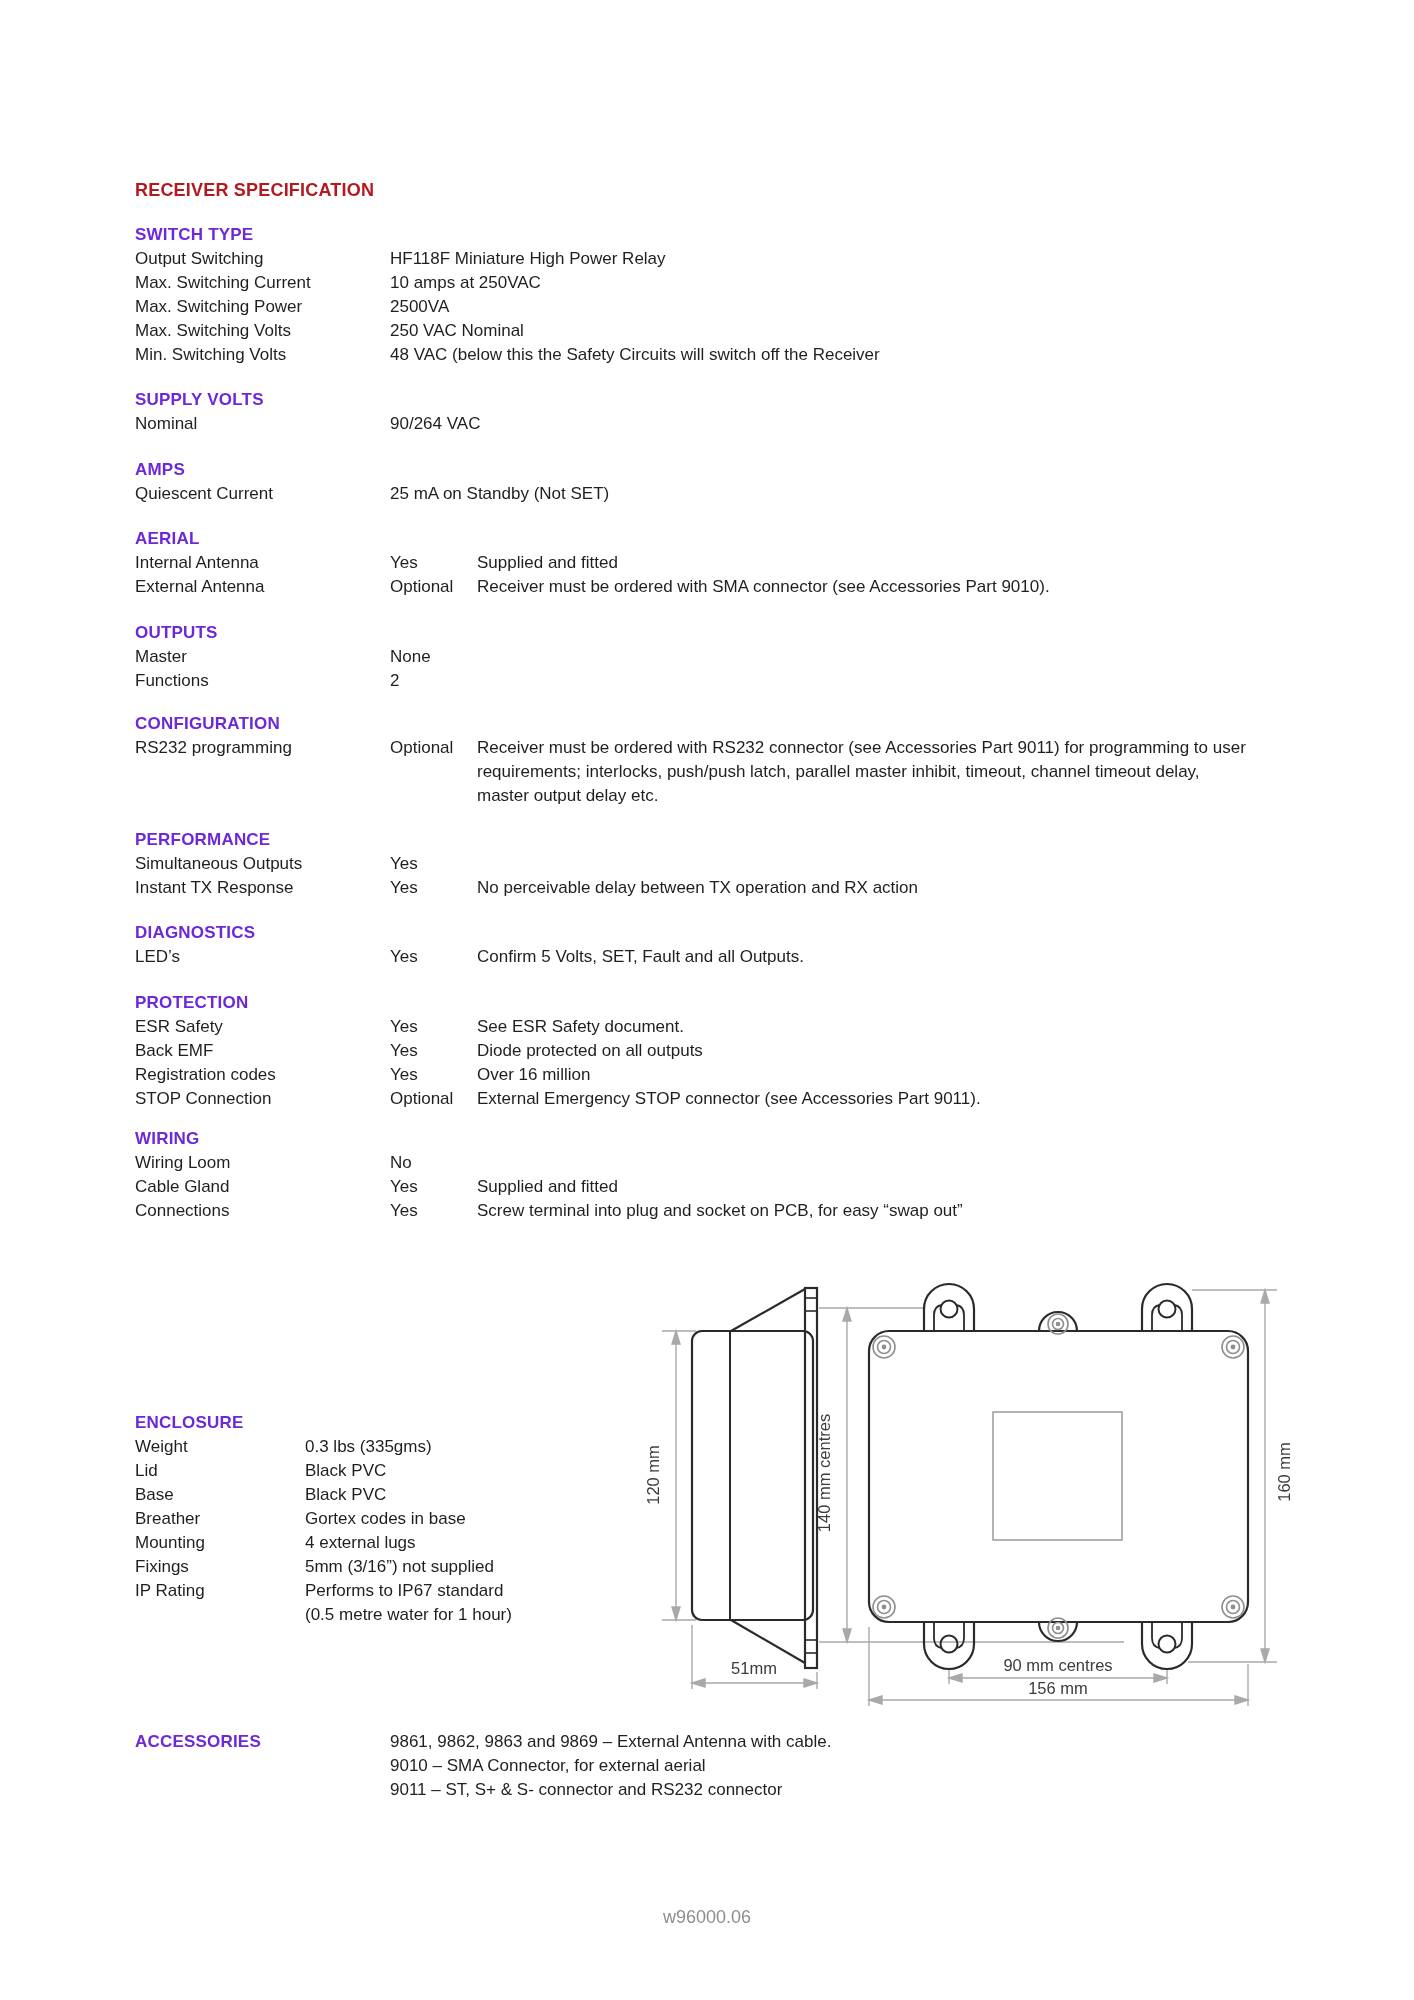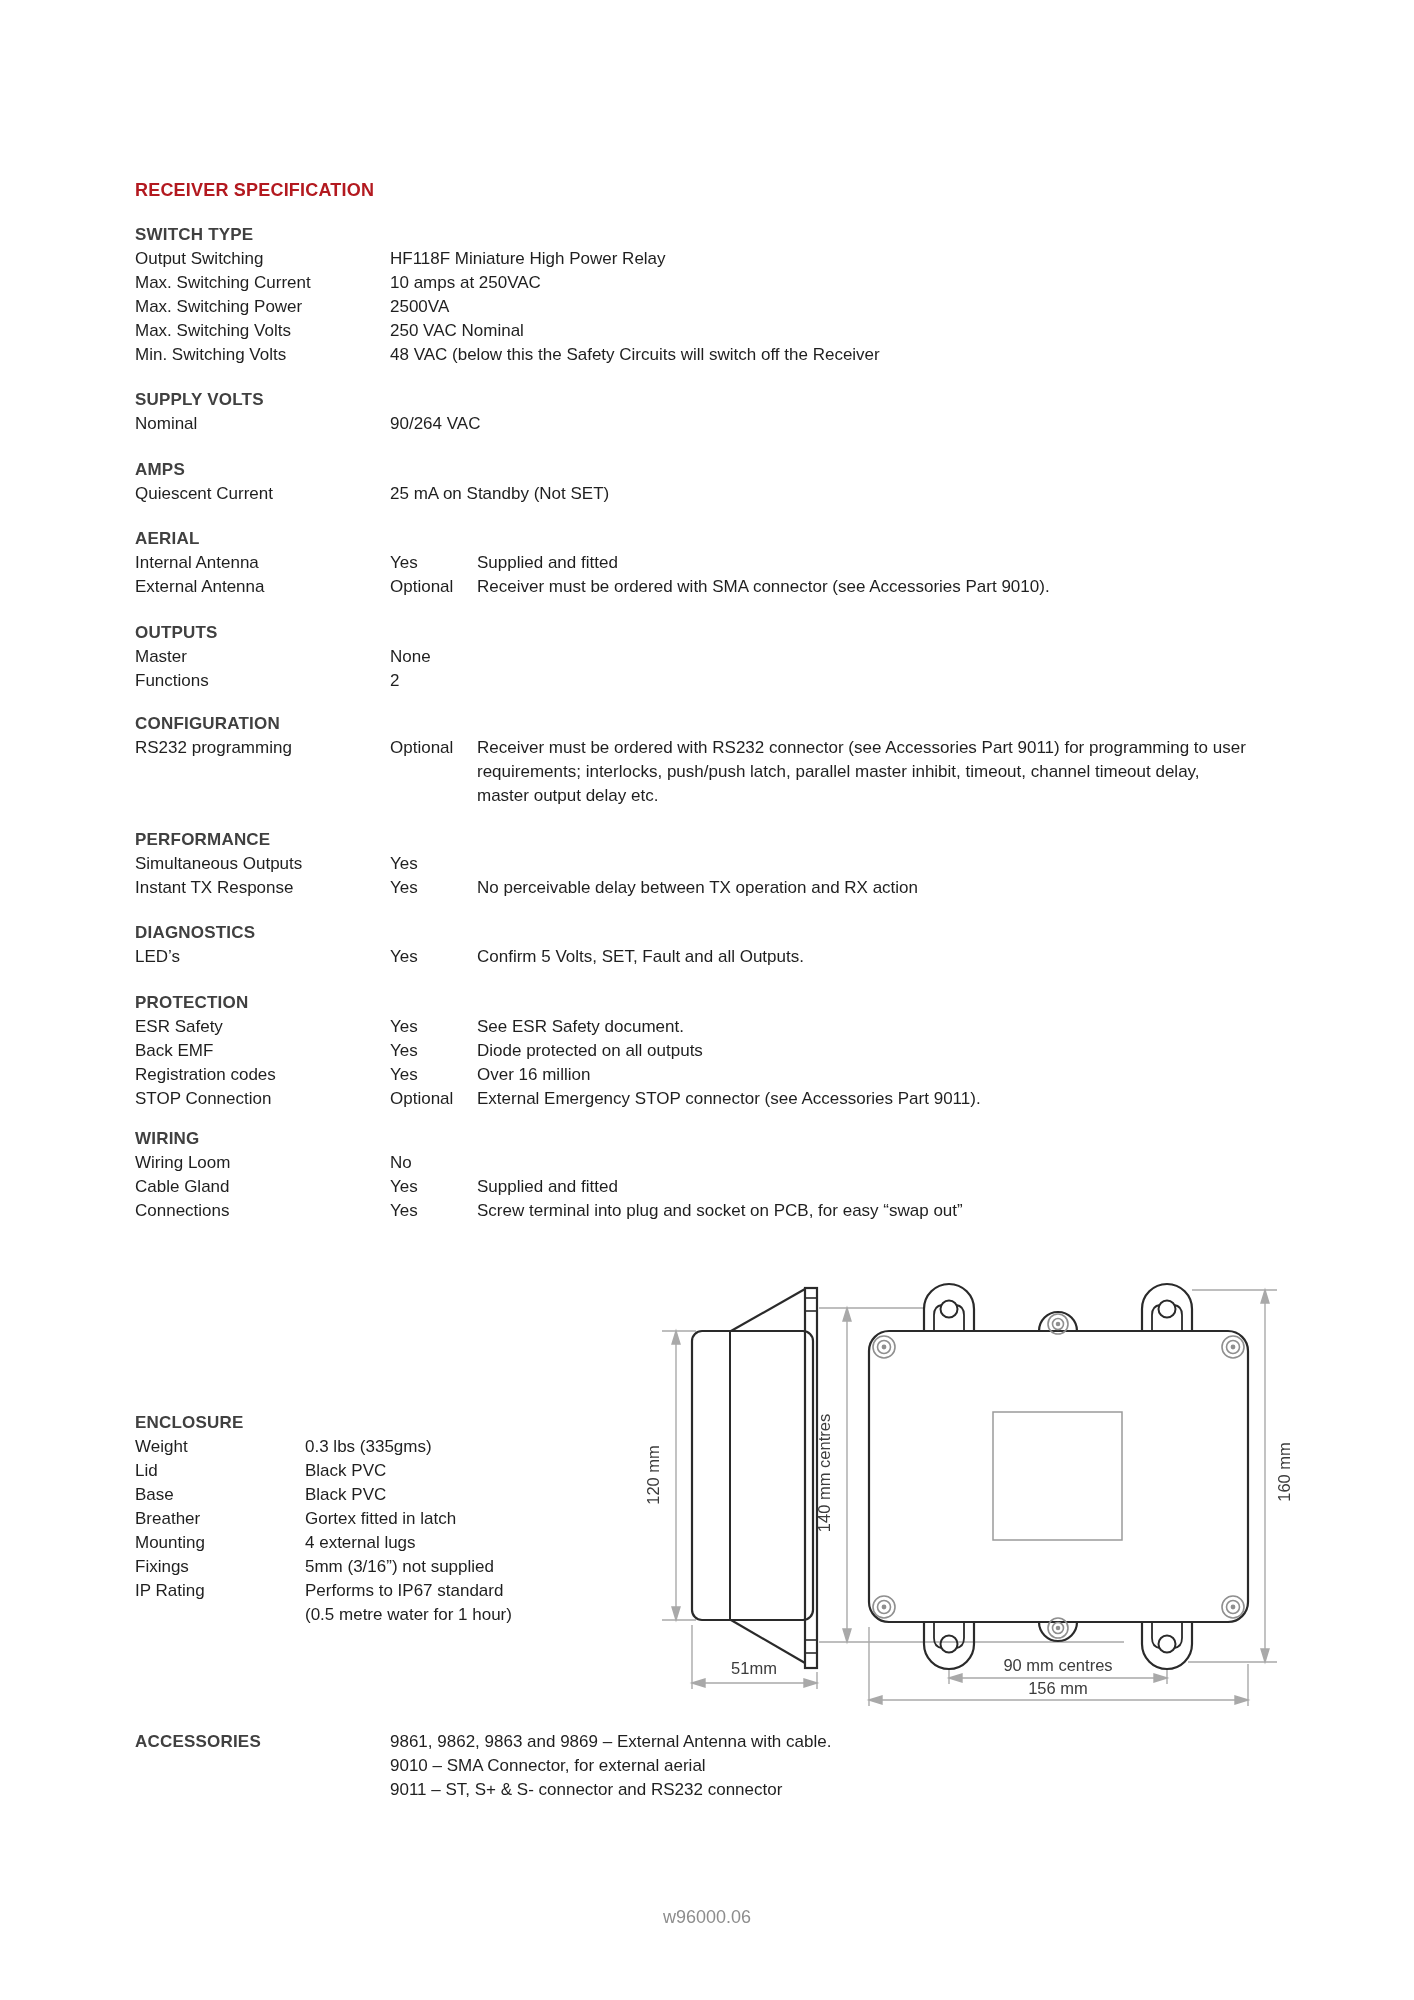--- a/index.html
+++ b/index.html
@@ -3,21 +3,21 @@
 <meta charset="utf-8">
 <style>
   html,body{margin:0;padding:0;background:#e8e8e8;}
   .page{
     position:relative;width:1414px;height:2000px;background:#ffffff;
     font-family:"Liberation Sans",sans-serif;color:#1f1f1f;font-size:17px;
     overflow:hidden;margin:0 auto;
   }
   .line{position:absolute;height:24px;line-height:24px;white-space:nowrap;}
   .c{position:absolute;top:0;white-space:nowrap;}
-  .heading{color:#404040;font-weight:bold;letter-spacing:0.2px;}
+  .heading{color:#6d28d9;font-weight:bold;letter-spacing:0.2px;}
   .title{font-size:18px;font-weight:bold;color:#b3191f;letter-spacing:0.2px;}
   .seg-u{}
   .footer{position:absolute;left:0;width:1414px;text-align:center;color:#8d8d8d;font-size:18px;}
   .drawing{position:absolute;left:640px;top:1270px;width:680px;height:450px;}
   .drawing svg{display:block;}
   .dimtxt{fill:#3c3c3c;font-family:"Liberation Sans",sans-serif;font-size:16.5px;}
 </style>
 </head>
 <body>
 
@@ -145,21 +145,21 @@
       <div class="line" style="left: 0px; top: 1459px; width: 1414px;">
         <span class="c" style="left: 135px;">Lid</span>
         <span class="c" style="left: 305px;">Black PVC</span>
       </div>
       <div class="line" style="left: 0px; top: 1483px; width: 1414px;">
         <span class="c" style="left: 135px;">Base</span>
         <span class="c" style="left: 305px;">Black PVC</span>
       </div>
       <div class="line" style="left: 0px; top: 1507px; width: 1414px;">
         <span class="c" style="left: 135px;">Breather</span>
-        <span class="c" style="left: 305px;">Gortex fitted in latch</span>
+        <span class="c" style="left: 305px;">Gortex codes in base</span>
       </div>
       <div class="line" style="left: 0px; top: 1531px; width: 1414px;">
         <span class="c" style="left: 135px;">Mounting</span>
         <span class="c" style="left: 305px;">4 external lugs</span>
       </div>
       <div class="line" style="left: 0px; top: 1555px; width: 1414px;">
         <span class="c" style="left: 135px;">Fixings</span>
         <span class="c" style="left: 305px;">5mm (3/16”) not supplied</span>
       </div>
       <div class="line" style="left: 0px; top: 1579px; width: 1414px;">

